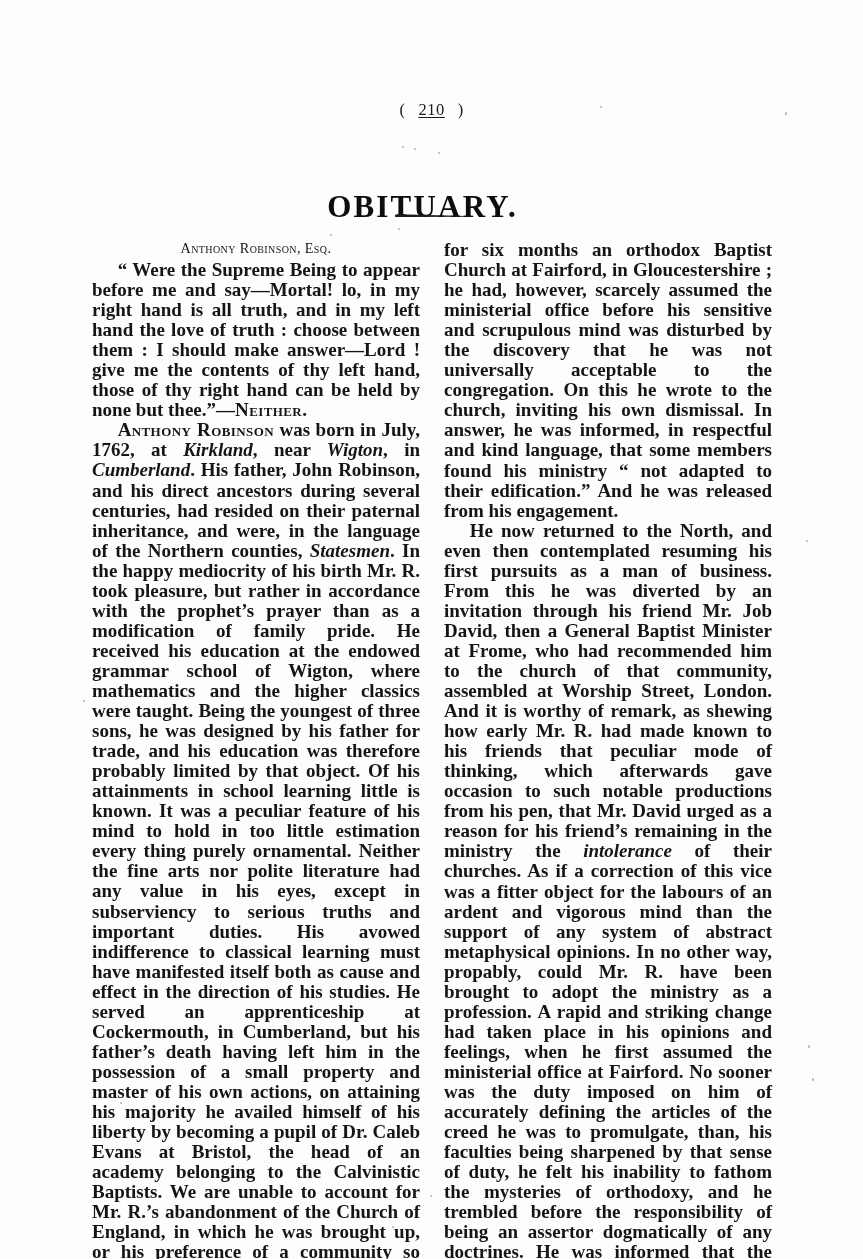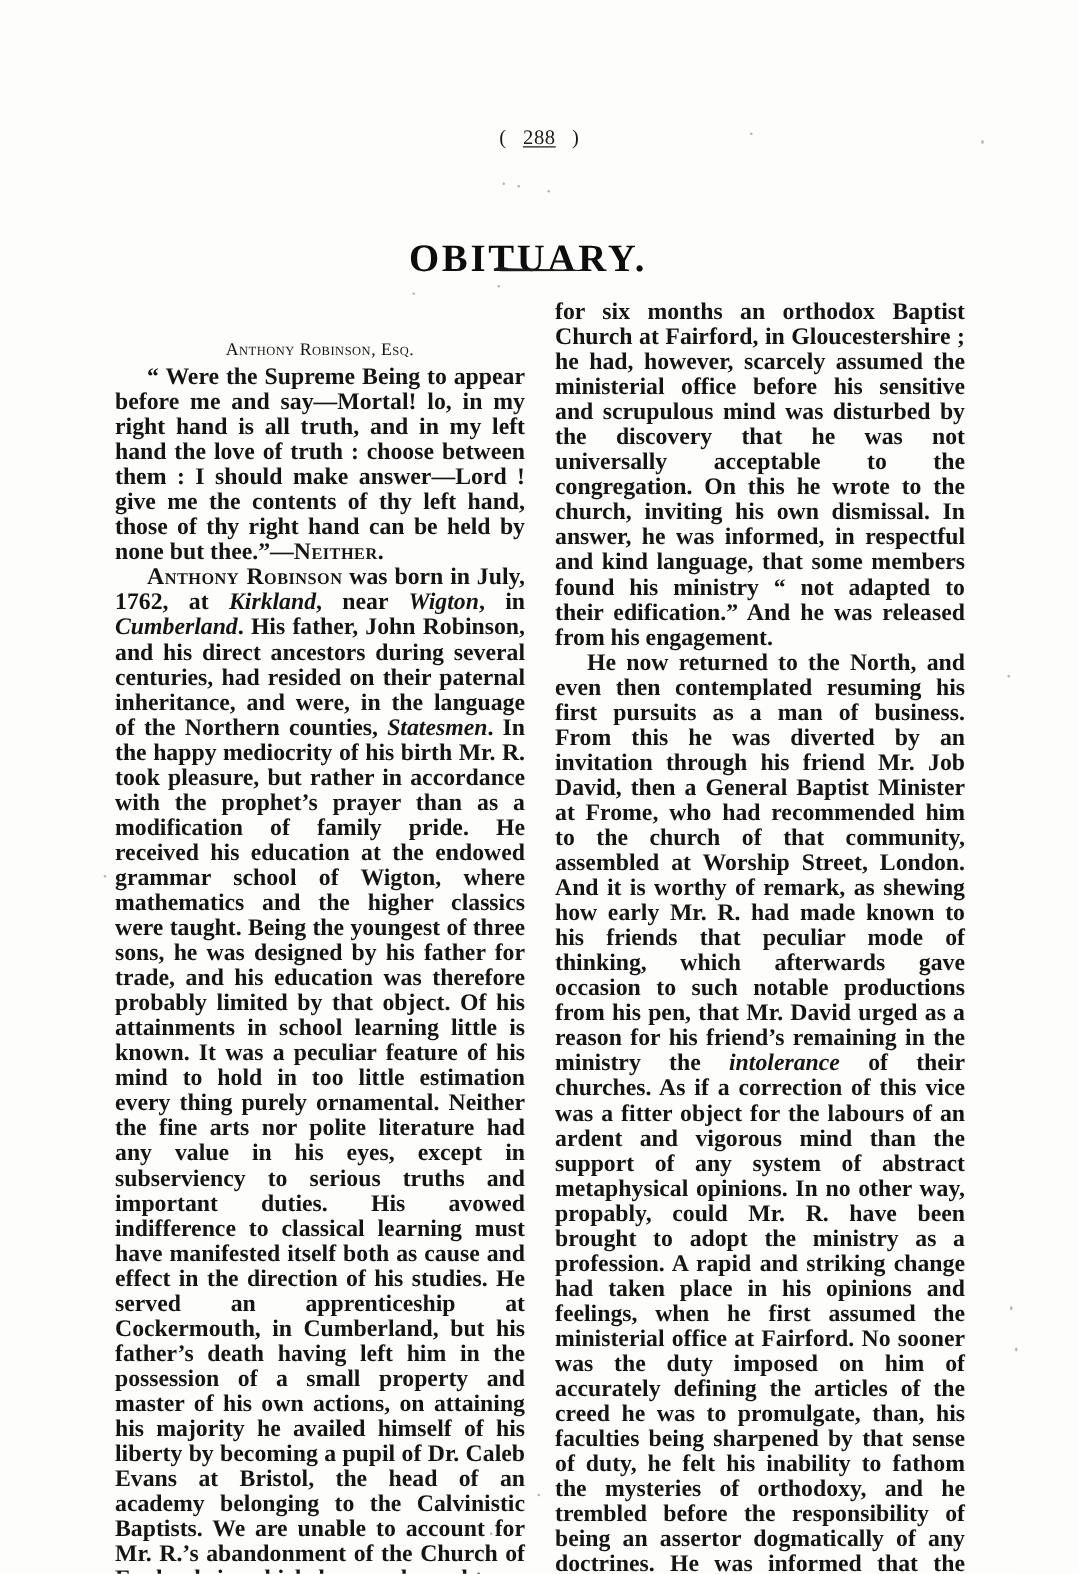--- a/index.html
+++ b/index.html
@@ -95,41 +95,40 @@
     hyphens: none;
     font-weight: bold;
   }
   p.para.cont {
     text-indent: 0;
   }
 
   .sc {
     font-variant: small-caps;
     letter-spacing: 0.4px;
-    margin-top: 32px;
   }
   .it {
     font-style: italic;
   }
 
   
   .speck {
     position: absolute;
     background: #6a6a6a;
     border-radius: 50%;
     opacity: .5;
   }
 </style>
 </head>
 <body>
 
 <div class="page">
 
   <div class="folio">
-    <span>(</span><span class="num">288</span><span>)</span>
+    <span>(</span><span class="num">210</span><span>)</span>
   </div>
 
   <h1 class="title">OBITUARY.</h1>
 
   <svg class="swell-rule" viewBox="0 0 78 8">
     <path d="M2 3.0 C6 1.0, 10 1.6, 14 2.6 L74 3.9 L74 4.8 L14 5.0 C9 5.2, 4 4.8, 2 3.9 Z" fill="#1b1b1b"></path>
   </svg>
 
   <div class="columns">
 

